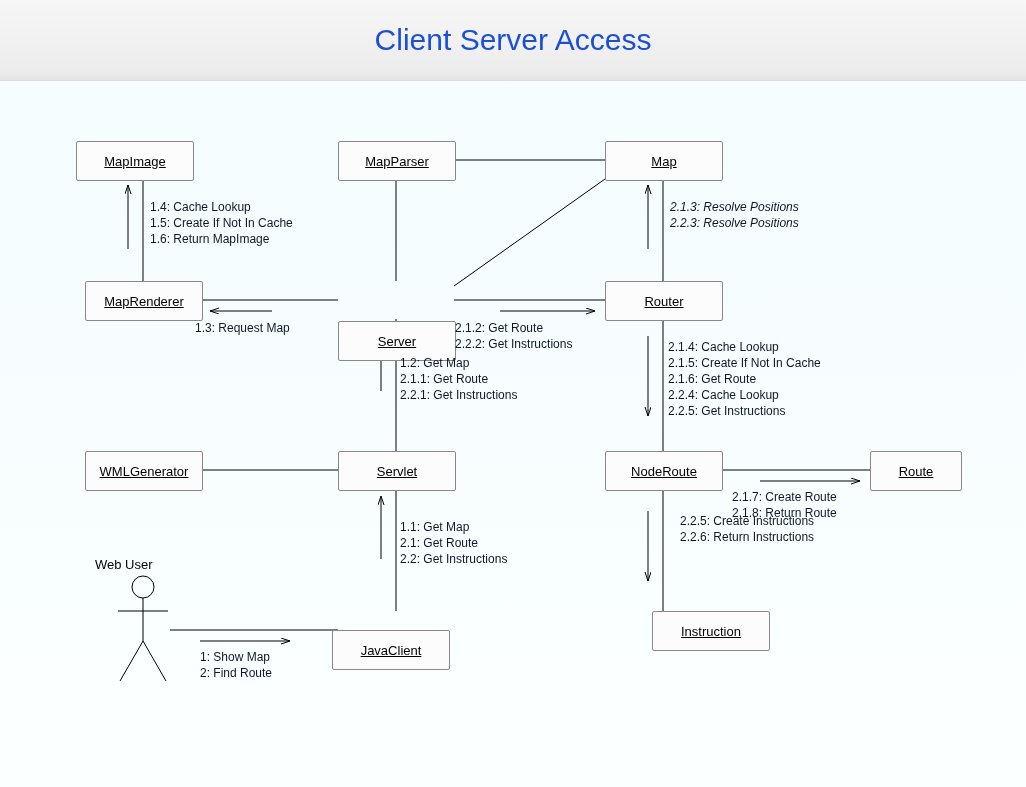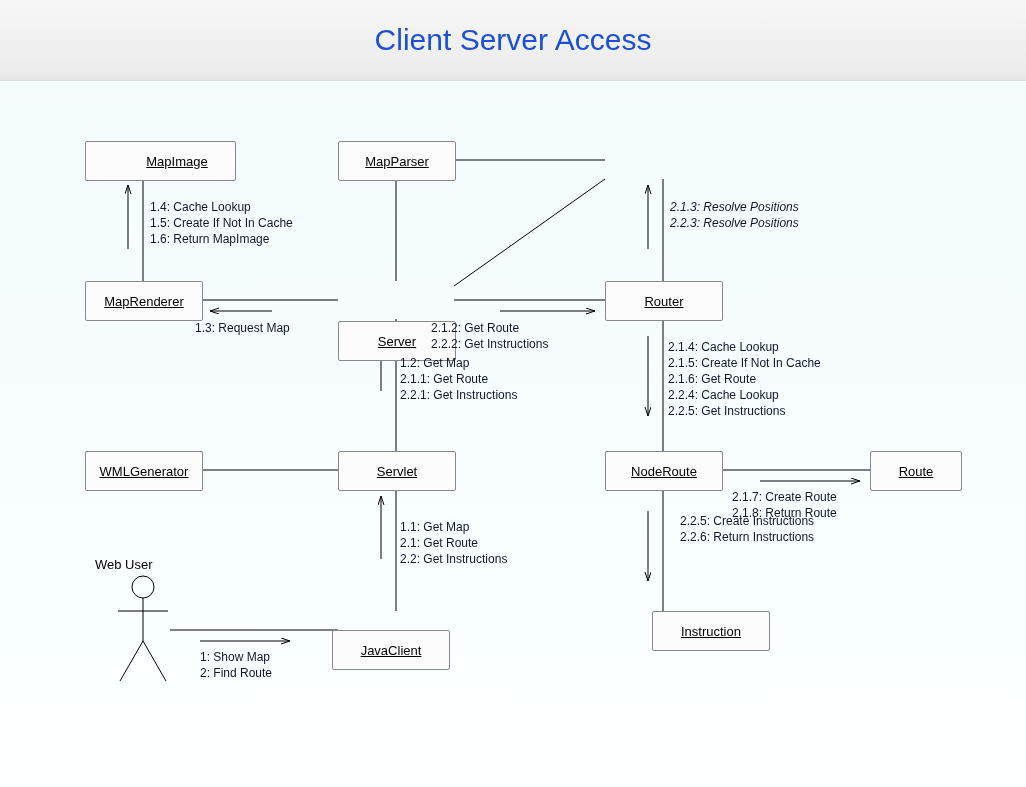--- a/index.html
+++ b/index.html
@@ -66,25 +66,28 @@
     <line x1="170" y1="549" x2="338" y2="549" stroke="#000" stroke-width="1"></line>
     <line x1="200" y1="560" x2="290" y2="560" stroke="#000" stroke-width="1" marker-end="url(#arrow)"></line>
 
     <circle cx="143" cy="506" r="11" fill="none" stroke="#000" stroke-width="1"></circle>
     <line x1="143" y1="517" x2="143" y2="560" stroke="#000" stroke-width="1"></line>
     <line x1="118" y1="530" x2="168" y2="530" stroke="#000" stroke-width="1"></line>
     <line x1="143" y1="560" x2="120" y2="600" stroke="#000" stroke-width="1"></line>
     <line x1="143" y1="560" x2="166" y2="600" stroke="#000" stroke-width="1"></line>
   </svg>
 
-  <div class="node" style="left:85px;top:60px;width:116px;height:38px;padding-left:33px;">
+  <div class="node" style="left:76px;top:60px;width:116px;height:38px;">
       <span>MapImage</span>
     </div>
   <div class="node" style="left:338px;top:60px;width:116px;height:38px;">
       <span>MapParser</span>
+    </div>
+  <div class="node" style="left:605px;top:60px;width:116px;height:38px;">
+      <span>Map</span>
     </div>
   <div class="node" style="left:85px;top:200px;width:116px;height:38px;">
       <span>MapRenderer</span>
     </div>
   <div class="node" style="left:338px;top:200px;width:116px;height:38px;margin-top:40px;">
       <span>Server</span>
     </div>
   <div class="node" style="left:605px;top:200px;width:116px;height:38px;">
       <span>Router</span>
     </div>
@@ -105,21 +108,21 @@
     </div>
   <div class="node" style="left:605px;top:530px;width:116px;height:38px;margin-left:47px;">
       <span>Instruction</span>
     </div>
 
   <div class="actor-label" style="left:95px;top:476px;">Web User</div>
 
   <div class="label" style="left:150px;top:118px;">1.4: Cache Lookup<br>1.5: Create If Not In Cache<br>1.6: Return MapImage</div>
   <div class="label" style="left:670px;top:118px;font-style:italic;">2.1.3: Resolve Positions<br>2.2.3: Resolve Positions</div>
   <div class="label" style="left:195px;top:239px;">1.3: Request Map</div>
-  <div class="label" style="left:431px;top:239px;">2.1.2: Get Route<br>2.2.2: Get Instructions</div>
+  <div class="label" style="left:455px;top:239px;">2.1.2: Get Route<br>2.2.2: Get Instructions</div>
   <div class="label" style="left:400px;top:274px;">1.2: Get Map<br>2.1.1: Get Route<br>2.2.1: Get Instructions</div>
   <div class="label" style="left:668px;top:258px;">2.1.4: Cache Lookup<br>2.1.5: Create If Not In Cache<br>2.1.6: Get Route<br>2.2.4: Cache Lookup<br>2.2.5: Get Instructions</div>
   <div class="label" style="left:732px;top:408px;">2.1.7: Create Route<br>2.1.8: Return Route</div>
   <div class="label" style="left:400px;top:438px;">1.1: Get Map<br>2.1: Get Route<br>2.2: Get Instructions</div>
   <div class="label" style="left:680px;top:432px;">2.2.5: Create Instructions<br>2.2.6: Return Instructions</div>
   <div class="label" style="left:200px;top:568px;">1: Show Map<br>2: Find Route</div>
 
 </div>
 
 </body></html>

